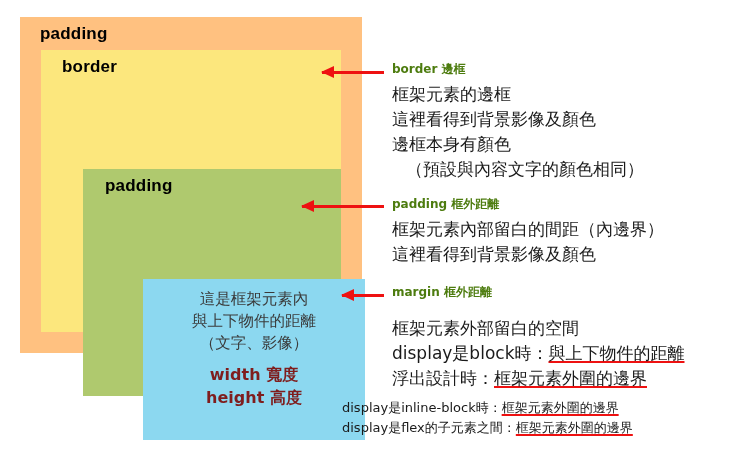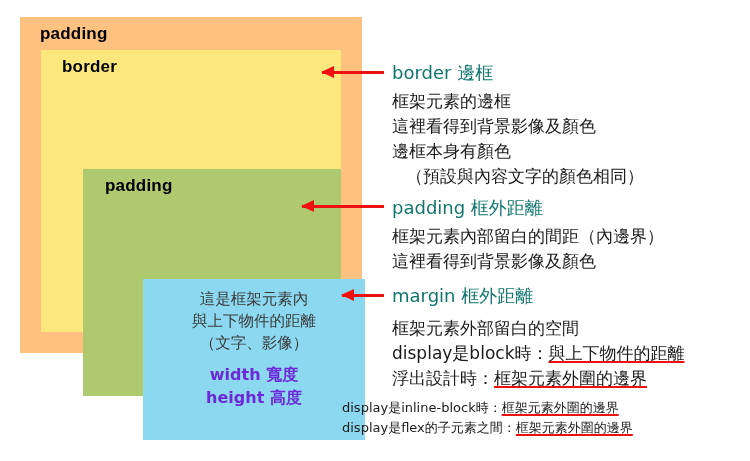--- a/index.html
+++ b/index.html
@@ -74,21 +74,21 @@
     line-height: 1.42;
     color: #3a3a3a;
     text-align: center;
     font-family: Liberation Serif, serif;
   }
   .content-dim {
     margin-top: 9px;
     font-size: 16px;
     font-weight: bold;
     line-height: 1.45;
-    color: #6d28d9;
+    color: #7f1d1d;
     text-align: center;
     font-family: "DejaVu Sans", "Liberation Sans", sans-serif;
   }
 
   
   .arrow {
     position: absolute;
     height: 3px;
     background: #EE1111;
   }
@@ -102,23 +102,23 @@
     border-bottom: 6.5px solid transparent;
     border-right: 13px solid #EE1111;
   }
 
   
   .annot {
     position: absolute;
     left: 392px;
   }
   .annot-title {
-    font-size: 18px;
-    font-weight: normal;
-    color: #0f766e;
+    font-size: 12px;
+    font-weight: bold;
+    color: #4d7c0f;
     white-space: nowrap;
     font-family: "DejaVu Sans", "Liberation Sans", sans-serif;
   }
   .annot-lines {
     margin-top: 4px;
     font-size: 17px;
     line-height: 1.48;
     color: #1a1a1a;
     font-family: "DejaVu Sans", "Liberation Sans", sans-serif;
   }

